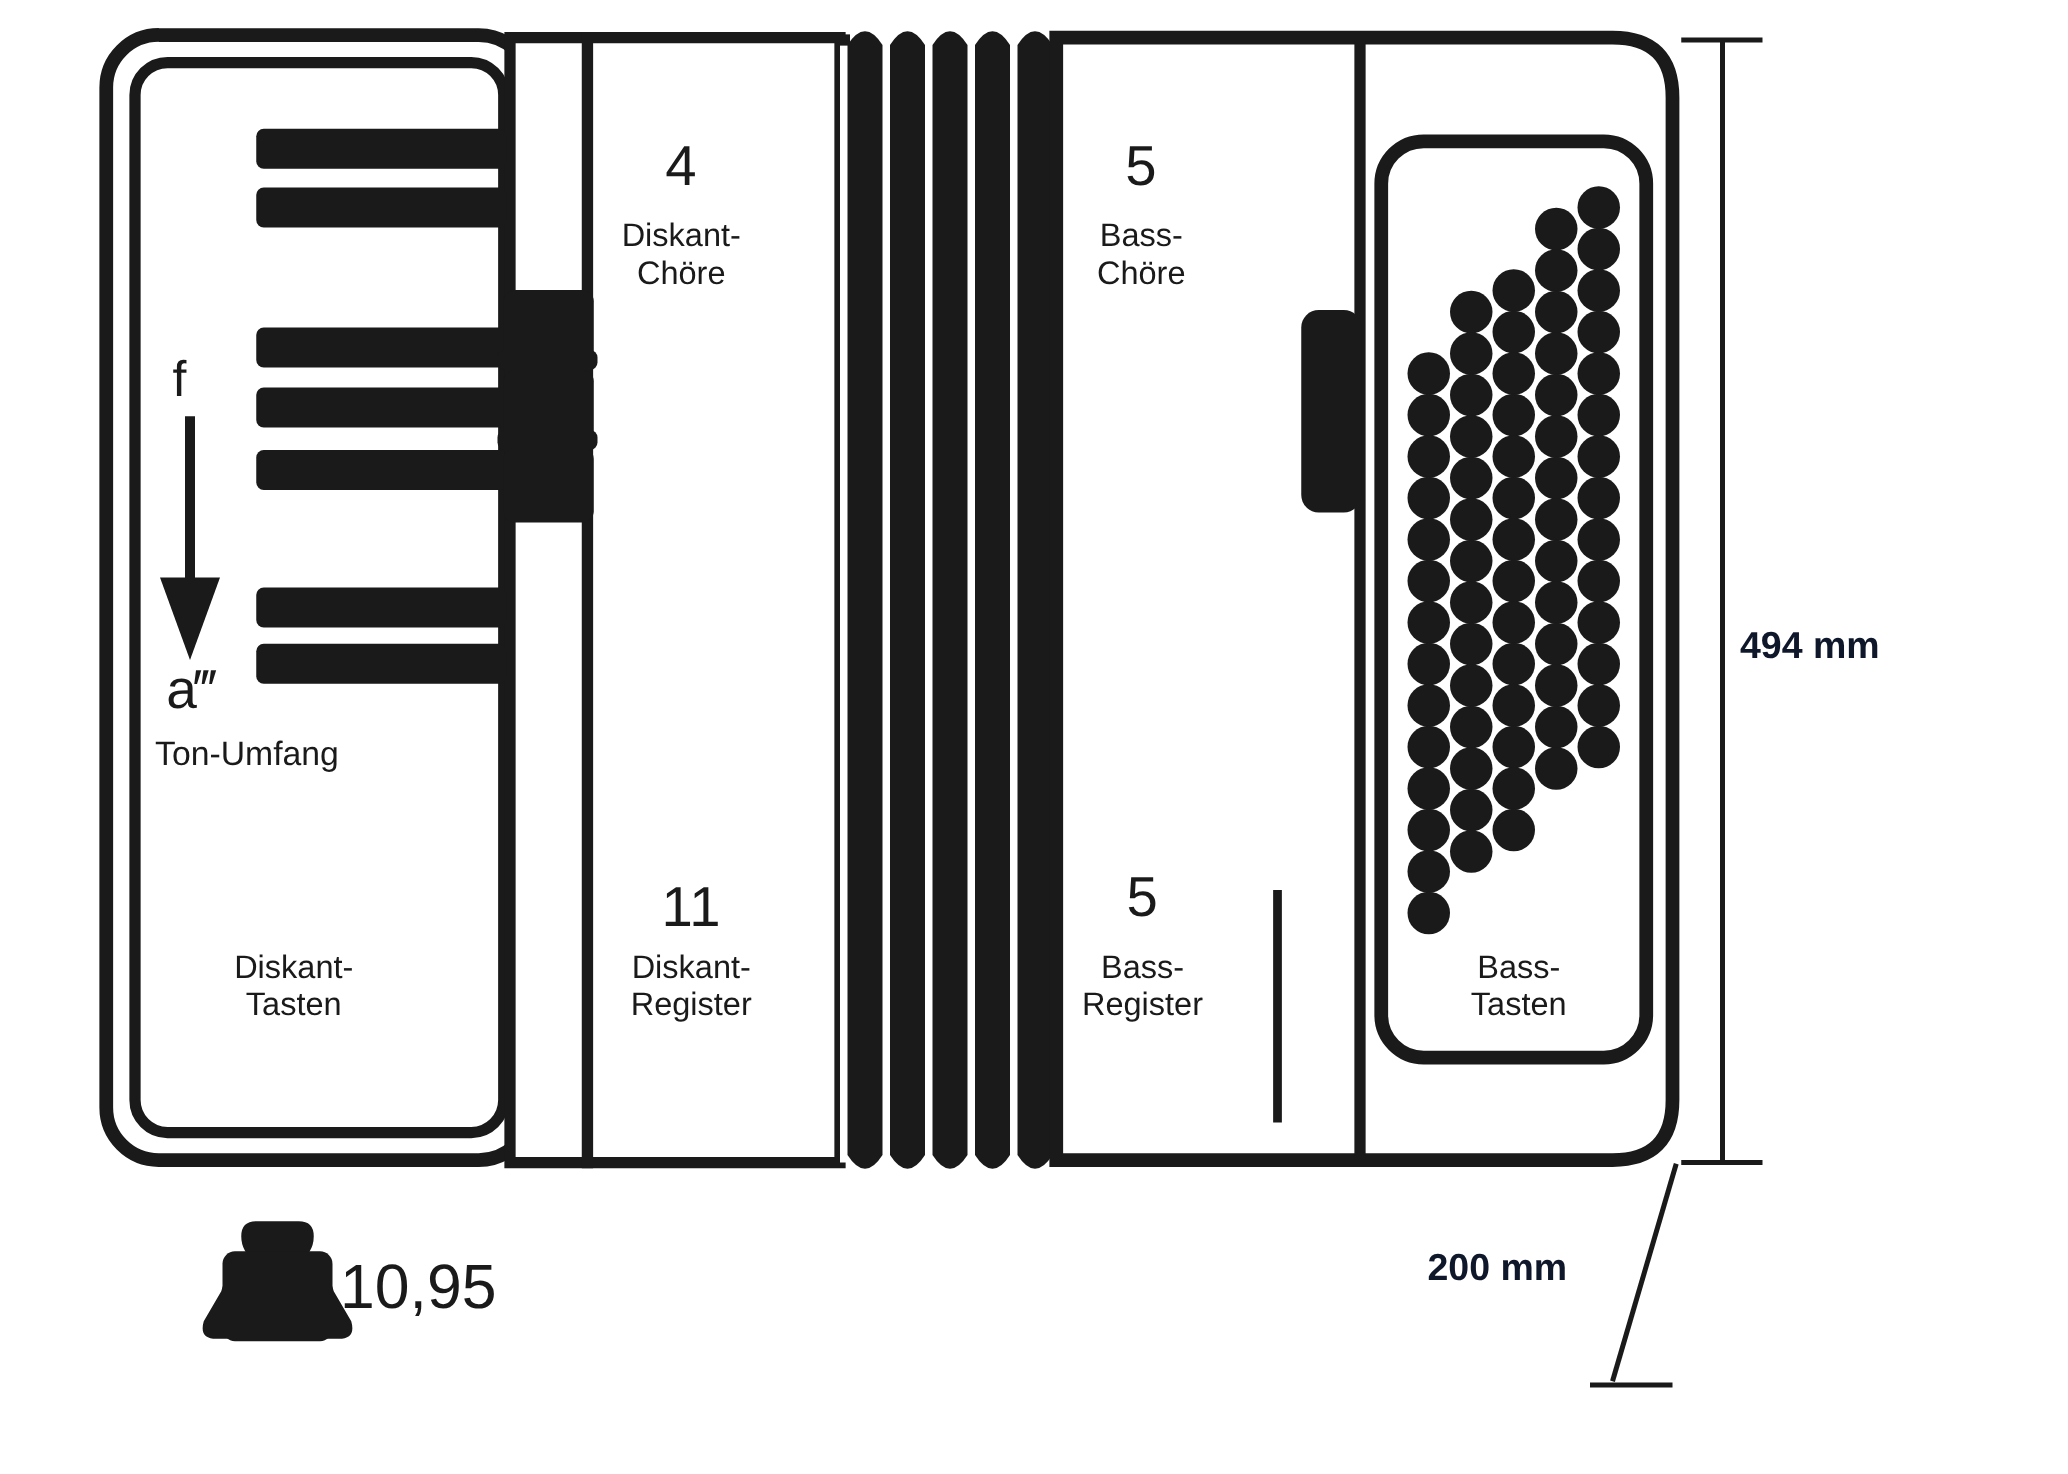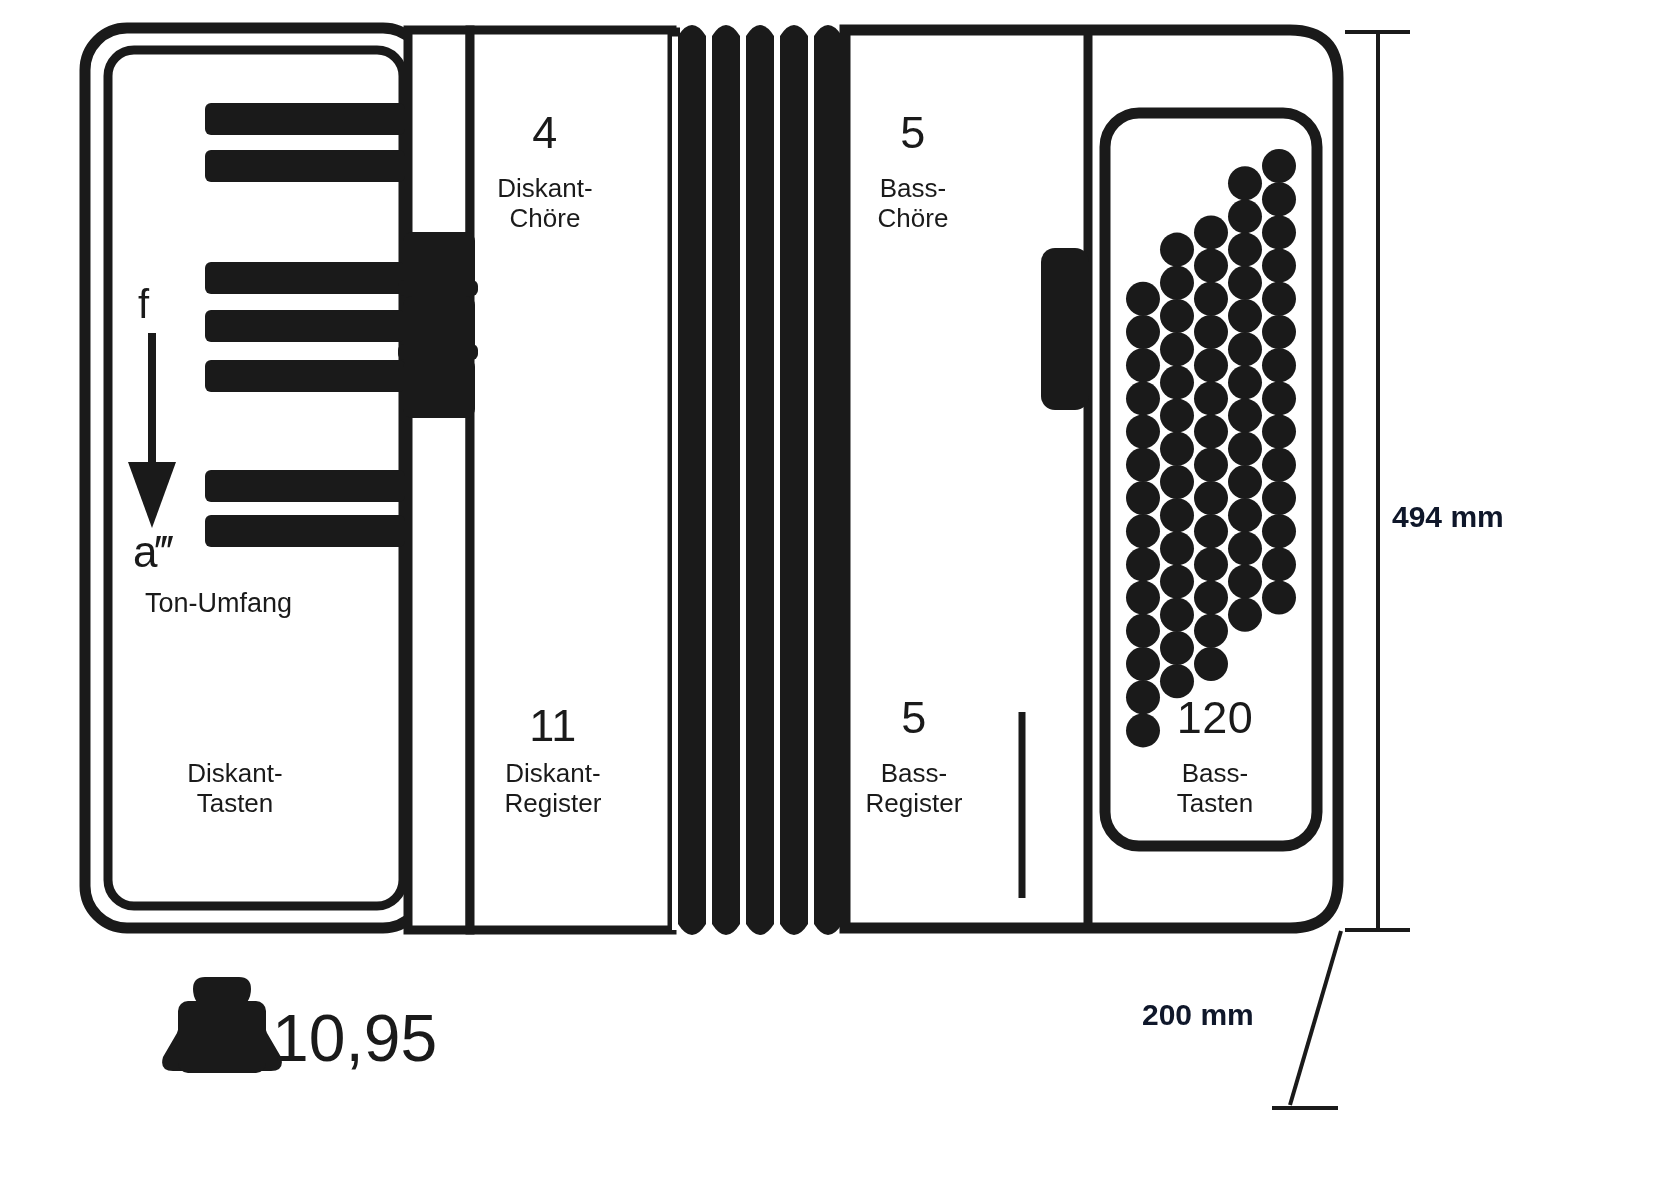--- a/index.html
+++ b/index.html
@@ -58,21 +58,21 @@
     position: absolute;
     font-size: 44px;
   }
   .tone-cap {
     position: absolute;
     font-size: 27px;
     white-space: nowrap;
   }
   .weight-val {
     position: absolute;
-    font-size: 66px;
+    font-size: 50px;
     white-space: nowrap;
   }
   .kg-text {
     position: absolute;
     font-size: 24px;
     font-weight: 700;
     color: #ffffff;
   }
 </style>
 </head>
@@ -232,42 +232,41 @@
       <path d="M193 989 q0 -12 12 -12 l34 0 q12 0 12 12 q0 14 -14 22 l0 6 l12 0
                q14 0 18 16 l14 24 q4 14 -10 14 l-98 0 q-14 0 -10 -14 l14 -24
                q4 -16 18 -16 l12 0 l0 -6 q-14 -8 -14 -22 Z" fill="#1a1a1a"></path>
       <rect x="178" y="1001" width="88" height="72" rx="10" fill="#1a1a1a"></rect>
     </g>
 
   </svg>
 
   <div class="tone-f" style="left:138px; top:282px;">f</div>
   <div class="tone-a" style="left:133px; top:527px;">a‴</div>
-  <div class="tone-cap" style="left:124px; top:588px;margin-left:21px;">Ton-Umfang</div>
+  <div class="tone-cap" style="left:124px; top:588px;">Ton-Umfang</div>
 
   <div class="lbl num" style="left:470px; top:107px; width:150px;">4</div>
   <div class="lbl cap" style="left:462px; top:173px; width:166px;">Diskant-
 Chöre</div>
 
   <div class="lbl num" style="left:838px; top:107px; width:150px;">5</div>
   <div class="lbl cap" style="left:830px; top:173px; width:166px;">Bass-
 Chöre</div>
 
   <div class="lbl cap" style="left:152px; top:758px; width:166px;">Diskant-
 Tasten</div>
 
   <div class="lbl num" style="left:478px; top:700px; width:150px;">11</div>
   <div class="lbl cap" style="left:470px; top:758px; width:166px;">Diskant-
 Register</div>
 
   <div class="lbl num" style="left:839px; top:692px; width:150px;">5</div>
   <div class="lbl cap" style="left:831px; top:758px; width:166px;">Bass-
 Register</div>
 
-  <div class="lbl num" style="left:1140px; top:692px; width:150px;">120</div>
   <div class="lbl cap" style="left:1132px; top:758px; width:166px;">Bass-
 Tasten</div>
 
   <div class="dim" style="left:1392px; top:500px;">494 mm</div>
   <div class="dim" style="left:1142px; top:998px;">200 mm</div>
 
   <div class="kg-text" style="left:190px; top:1074px;">Kg</div>
   <div class="weight-val" style="left:272px; top:1000px;">10,95</div>
 
 </div>

